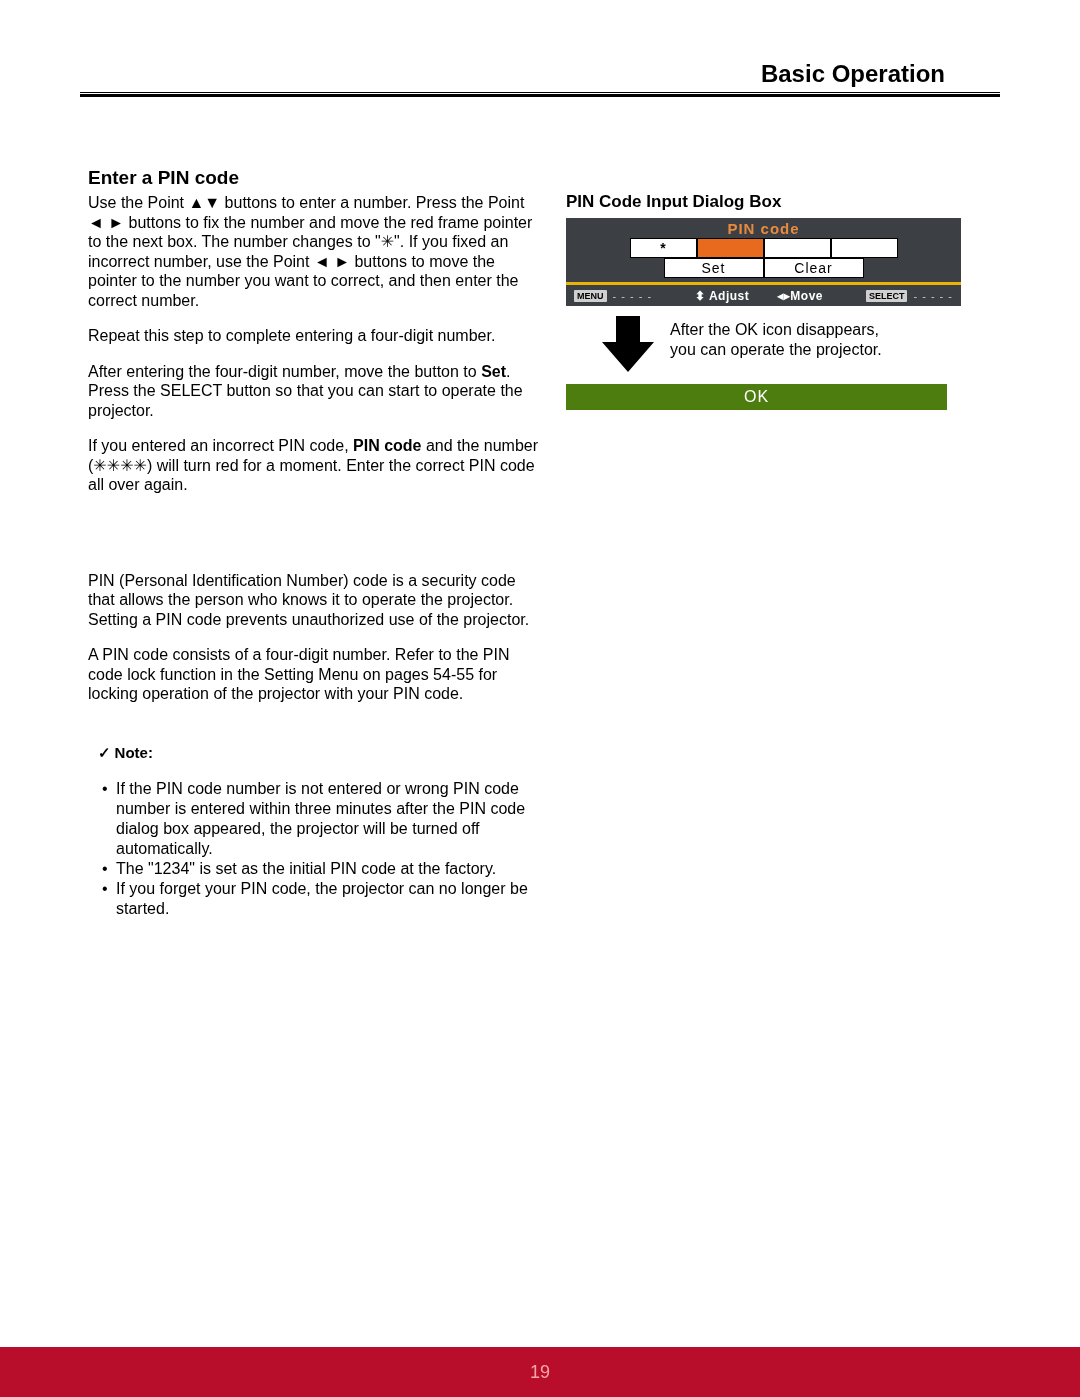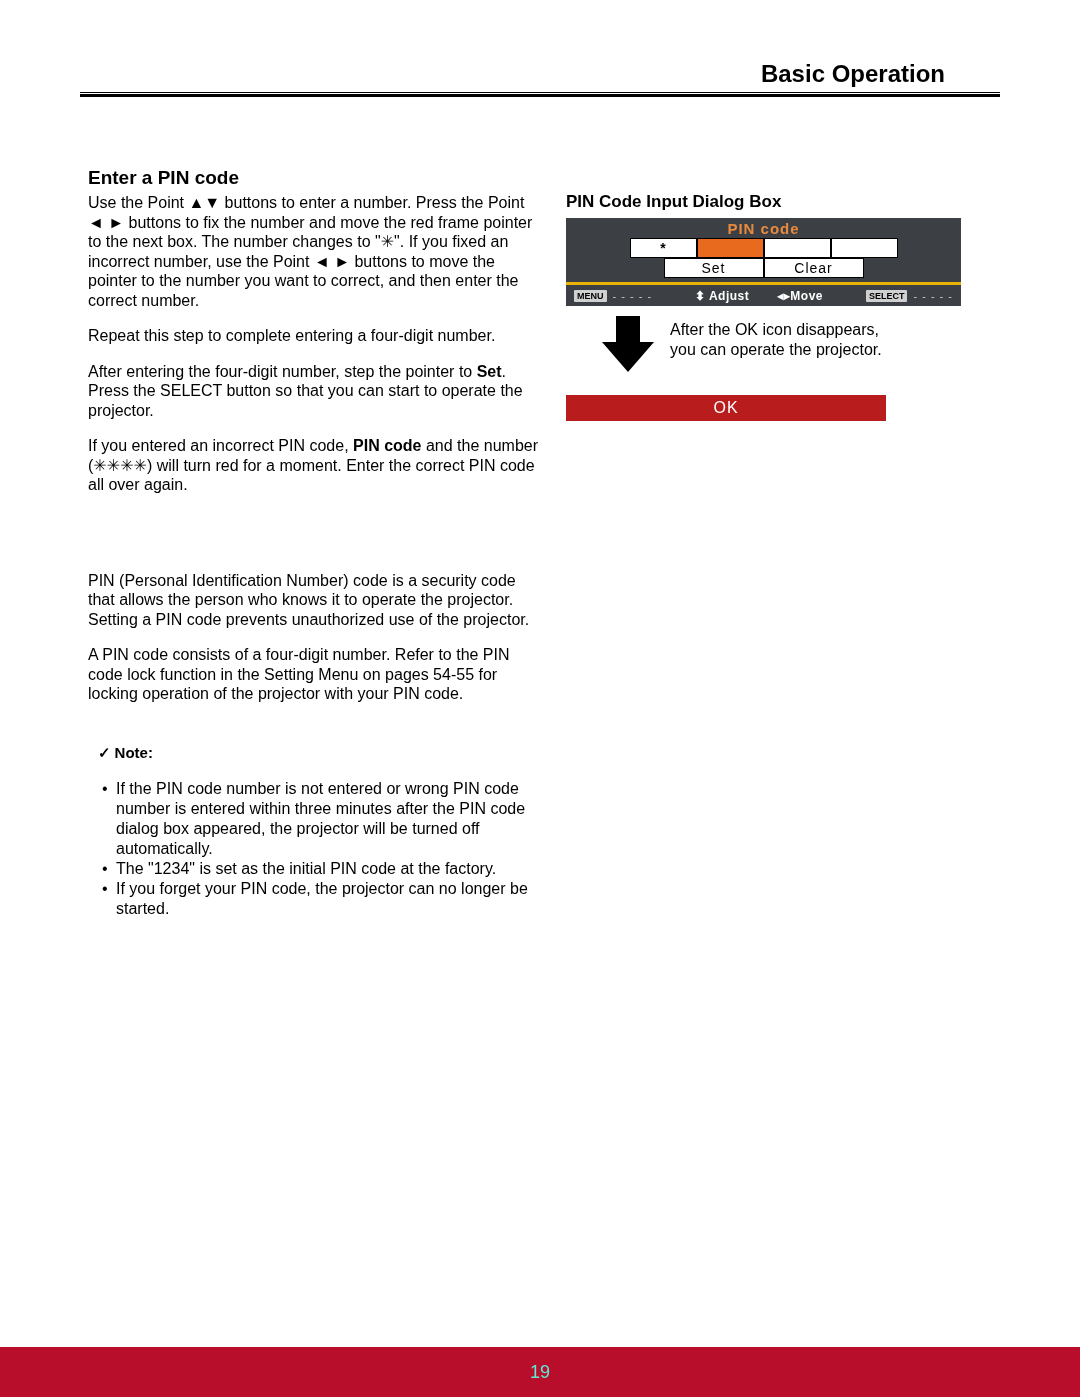--- a/index.html
+++ b/index.html
@@ -143,24 +143,24 @@
       margin-top: 8px;
       gap: 12px;
     }
     .arrow-svg { margin-left: 32px; flex-shrink: 0; }
     .arrow-text {
       font-size: 16px;
       line-height: 1.25;
       padding-top: 6px;
     }
     .ok-bar {
-      margin-top: 21px;
-      width: 320px;
+      margin-top: 10px;
+      width: 381px;
       height: 26px;
-      background: #b91c1c;
+      background: #4d7c0f;
       color: #fff;
       text-align: center;
       font-size: 16px;
       line-height: 26px;
       letter-spacing: 1px;
     }
     .note-block {
       margin-left: 10px;
       margin-top: 40px;
       font-size: 16px;
@@ -178,38 +178,38 @@
     }
     .bullet-dot { width: 14px; flex-shrink: 0; }
     .bullet-text { flex: 1; }
     .footer {
       position: absolute;
       left: 0;
       bottom: 0;
       width: 100%;
       height: 50px;
       background: #b80e2c;
-      color: #5eead4;
+      color: #fca5a5;
       text-align: center;
       font-size: 18px;
       line-height: 50px;
     }
   </style>
 </head>
 <body>
 
 <div class="page-header">Basic Operation</div>
 <div class="header-rule"></div>
 
 <div class="left-col">
   <div class="section-title">Enter a PIN code</div>
   <div class="para">Use the Point ▲▼ buttons to enter a number. Press the Point ◄ ► buttons to fix the number and move the red frame pointer to the next box. The number changes to "✳". If you fixed an incorrect number, use the Point ◄ ► buttons to move the pointer to the number you want to correct, and then enter the correct number.</div>
   <div class="para">Repeat this step to complete entering a four-digit number.</div>
   <div class="para">
-    <span>After entering the four-digit number, step the pointer to </span><span class="bold">Set</span><span>. Press the SELECT button so that you can start to operate the projector.</span>
+    <span>After entering the four-digit number, move the button to </span><span class="bold">Set</span><span>. Press the SELECT button so that you can start to operate the projector.</span>
   </div>
   <div class="para">
     <span>If you entered an incorrect PIN code, </span><span class="bold">PIN code</span><span> and the number (✳✳✳✳) will turn red for a moment. Enter the correct PIN code all over again.</span>
   </div>
 
   <div style="height:60px"></div>
 
   <div class="para">PIN (Personal Identification Number) code is a security code that allows the person who knows it to operate the projector. Setting a PIN code prevents unauthorized use of the projector.</div>
   <div class="para">A PIN code consists of a four-digit number. Refer to the PIN code lock function in the Setting Menu on pages 54-55 for locking operation of the projector with your PIN code.</div>
 

